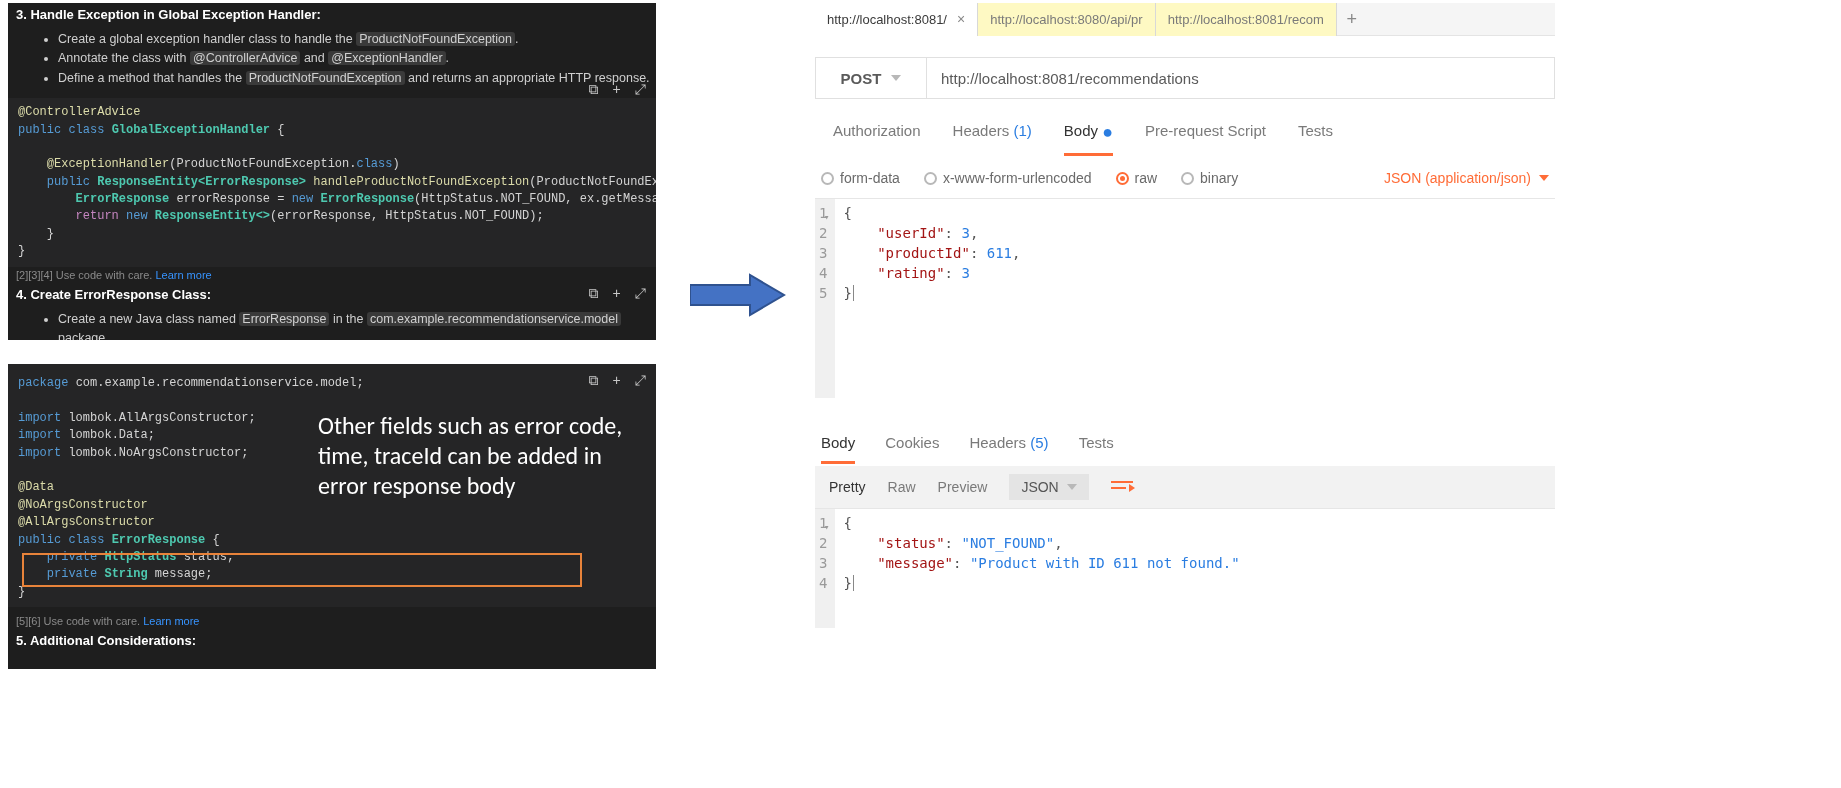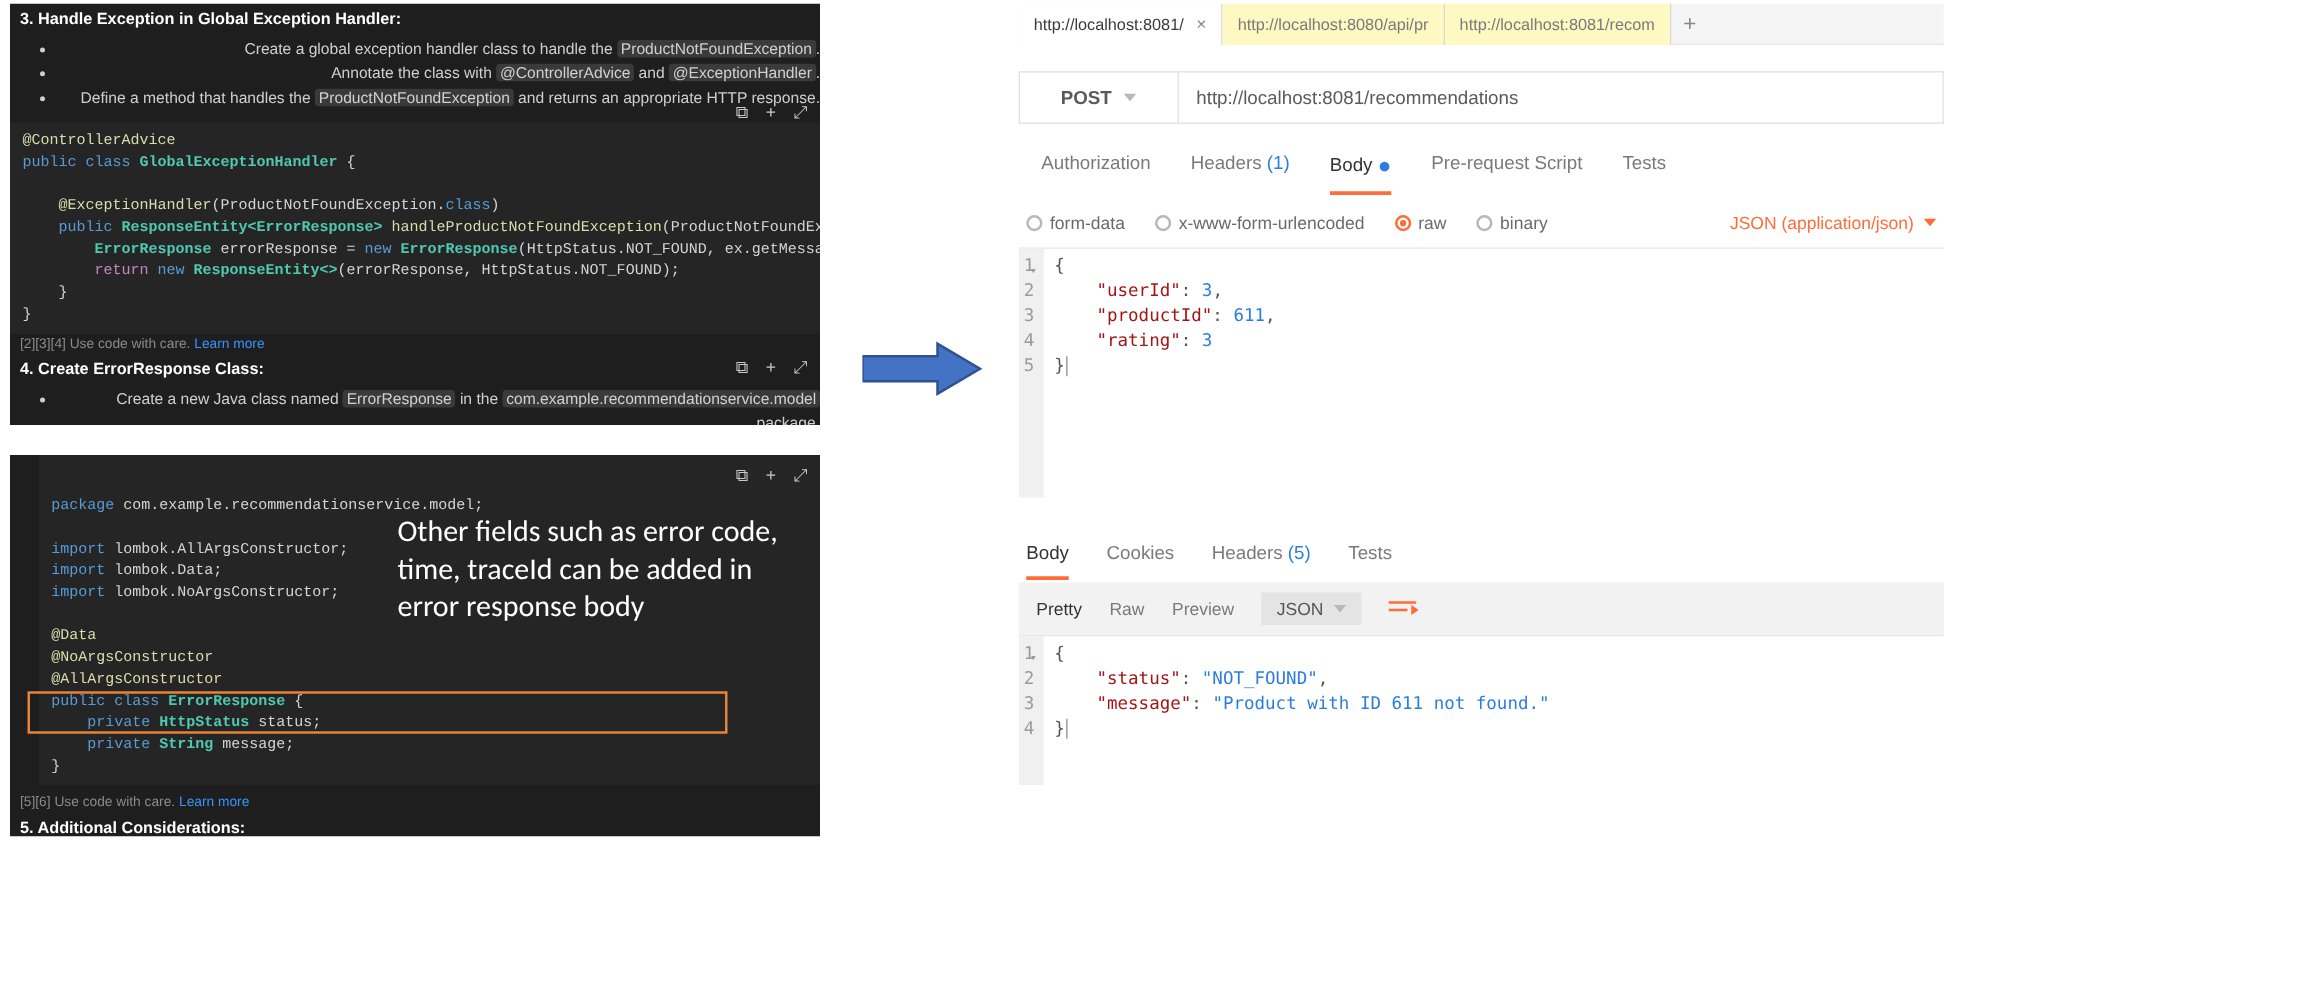--- a/index.html
+++ b/index.html
@@ -4,21 +4,21 @@
 <style>
   * { box-sizing: border-box; margin: 0; padding: 0; }
   body { font-family: "Segoe UI", Arial, sans-serif; background: #fff; width: 1841px; height: 788px; position: relative; font-size: 14px; }
 
   
   .dark-panel { position: absolute; background: #1e1e1e; color: #d4d4d4; font-size: 13px; overflow: hidden; }
   .panel-top { left: 8px; top: 3px; width: 648px; height: 337px; }
   .panel-bottom { left: 8px; top: 364px; width: 648px; height: 305px; }
 
   .dark-panel h4 { color: #fff; font-weight: 700; font-size: 13px; padding: 4px 8px; }
-  .dark-panel ul { list-style: disc; padding-left: 38px; margin: 4px 0 10px; text-align: right; }
+  .dark-panel ul { list-style: disc; padding-left: 50px; margin: 4px 0 10px; }
   .dark-panel li { color: #cfcfcf; font-size: 12.5px; line-height: 1.55; }
   .pill { background: #3a3a3a; border-radius: 3px; padding: 0 3px; color: #d0d0d0; }
 
   .code { font-family: Consolas, "Courier New", monospace; font-size: 12px; line-height: 1.45; padding: 6px 10px; white-space: pre; color: #9cdcfe; background: #252526; }
   .kw-blue { color: #569cd6; }
   .kw-yellow { color: #dcdcaa; }
   .kw-purple { color: #c586c0; }
   .kw-type   { color: #4ec9b0; font-weight: bold; }
   .kw-plain  { color: #d4d4d4; }
 
@@ -40,21 +40,21 @@
 
   
   .pm-tabs { display: flex; align-items: center; height: 33px; background: #f5f5f5; border-bottom: 1px solid #e4e4e4; }
   .pm-tab { display: flex; align-items: center; height: 33px; background: #fef9c3; color: #7a7a7a; font-size: 13px; padding: 0 12px; border-right: 1px solid #d8d8d8; max-width: 195px; white-space: nowrap; overflow: hidden; cursor: pointer; }
   .pm-tab.active { background: #fff; color: #3a3a3a; }
   .pm-tab .close { margin-left: 10px; color: #888; font-size: 14px; }
   .pm-tabplus { width: 30px; text-align: center; color: #888; font-size: 18px; cursor: pointer; }
 
   
   .pm-req { display: flex; align-items: center; height: 56px; margin-top: 14px; }
-  .pm-method { width: 128px; height: 42px; border: 1px solid #e0e0e0; display: flex; align-items: center; justify-content: center; font-weight: 600; color: #5a5a5a; font-size: 15px; gap: 10px; cursor: pointer; }
+  .pm-method { width: 112px; height: 42px; border: 1px solid #e0e0e0; display: flex; align-items: center; justify-content: center; font-weight: 600; color: #5a5a5a; font-size: 15px; gap: 10px; cursor: pointer; }
   .pm-url { flex: 1; height: 42px; border: 1px solid #e0e0e0; border-left: none; display: flex; align-items: center; padding: 0 14px; color: #5a5a5a; font-size: 15px; }
 
   
   .pm-subtabs { display: flex; gap: 32px; padding: 16px 18px 0; font-size: 15px; color: #7a7a7a; }
   .pm-subtab { padding-bottom: 10px; cursor: pointer; }
   .pm-subtab.active { color: #333; border-bottom: 3px solid #ff6c37; }
   .count-blue { color: #2a7de1; }
   .dot-blue { color: #2a7de1; font-size: 18px; vertical-align: middle; }
 
   
@@ -139,21 +139,21 @@
   </div>
 
 </div>
 
 <div class="dark-panel panel-bottom">
   <div class="code-toolbar" style="top:8px;">
     <span>⧉</span>
     <span>+</span>
     <span>⤢</span>
   </div>
-  <div class="code" style="padding-top:32px;margin-left:23px;"><span class="kw-blue">package</span> <span class="kw-plain">com.example.recommendationservice.model;</span>
+  <div class="code" style="padding-top:11px;"><span class="kw-blue">package</span> <span class="kw-plain">com.example.recommendationservice.model;</span>
 
 <span class="kw-blue">import</span> <span class="kw-plain">lombok.AllArgsConstructor;</span>
 <span class="kw-blue">import</span> <span class="kw-plain">lombok.Data;</span>
 <span class="kw-blue">import</span> <span class="kw-plain">lombok.NoArgsConstructor;</span>
 
 <span class="kw-yellow">@Data</span>
 <span class="kw-yellow">@NoArgsConstructor</span>
 <span class="kw-yellow">@AllArgsConstructor</span>
 <span class="kw-blue">public class</span> <span class="kw-type">ErrorResponse</span> <span class="kw-plain">{</span>
     <span class="kw-blue">private</span> <span class="kw-type">HttpStatus</span> <span class="kw-plain">status;</span>

